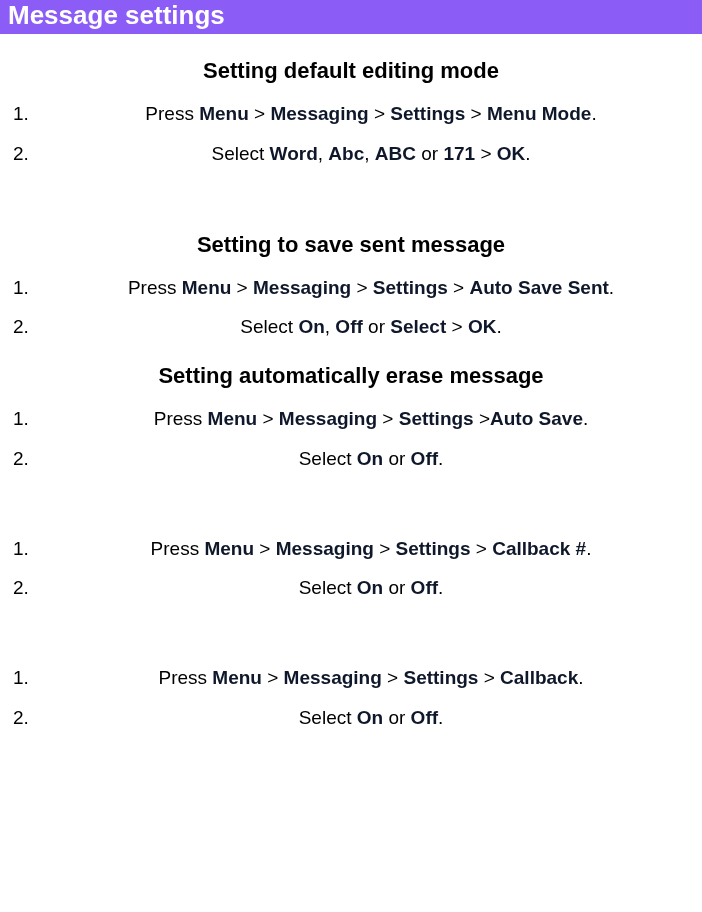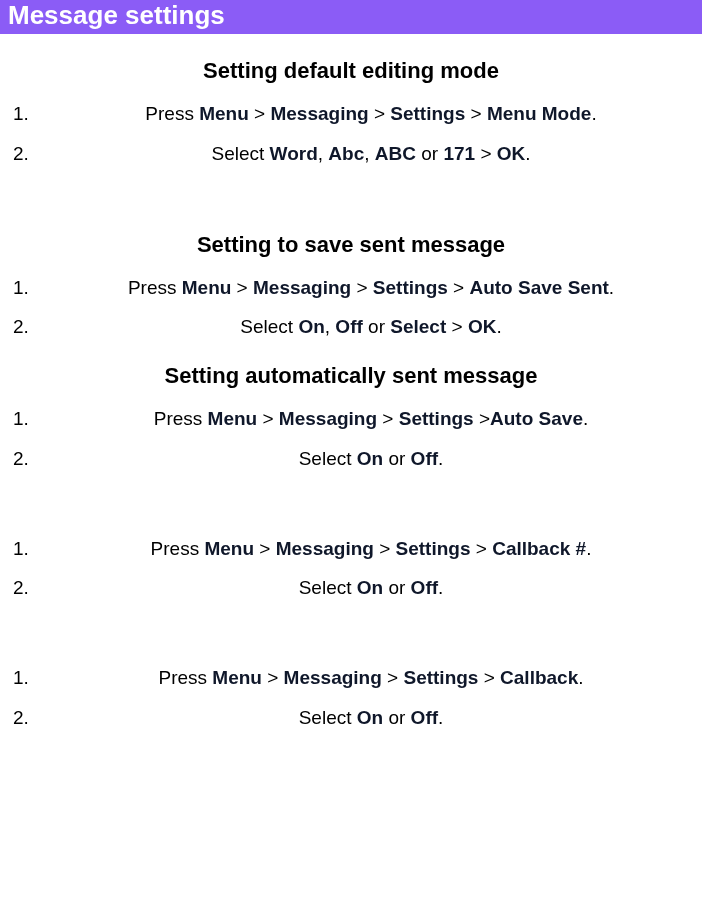--- a/index.html
+++ b/index.html
@@ -71,21 +71,21 @@
     <li>
       <span>Press </span><span class="hl">Menu</span><span> &gt; </span><span class="hl">Messaging</span><span> &gt; </span><span class="hl">Settings</span><span> &gt; </span><span class="hl">Auto Save Sent</span><span>.</span>
     </li>
     <li>
       <span>Select </span><span class="hl">On</span><span>, </span><span class="hl">Off</span><span> or </span><span class="hl">Select</span><span> &gt; </span><span class="hl">OK</span><span>.</span>
     </li>
   </ol>
 </div>
 
 <div class="section">
-  <h2>Setting automatically sent message</h2>
+  <h2>Setting automatically erase message</h2>
   <ol>
     <li>
       <span>Press </span><span class="hl">Menu</span><span> &gt; </span><span class="hl">Messaging</span><span> &gt; </span><span class="hl">Settings</span><span> &gt;</span><span class="hl">Auto Save</span><span>.</span>
     </li>
     <li>
       <span>Select </span><span class="hl">On</span><span> or </span><span class="hl">Off</span><span>.</span>
     </li>
   </ol>
 </div>
 

